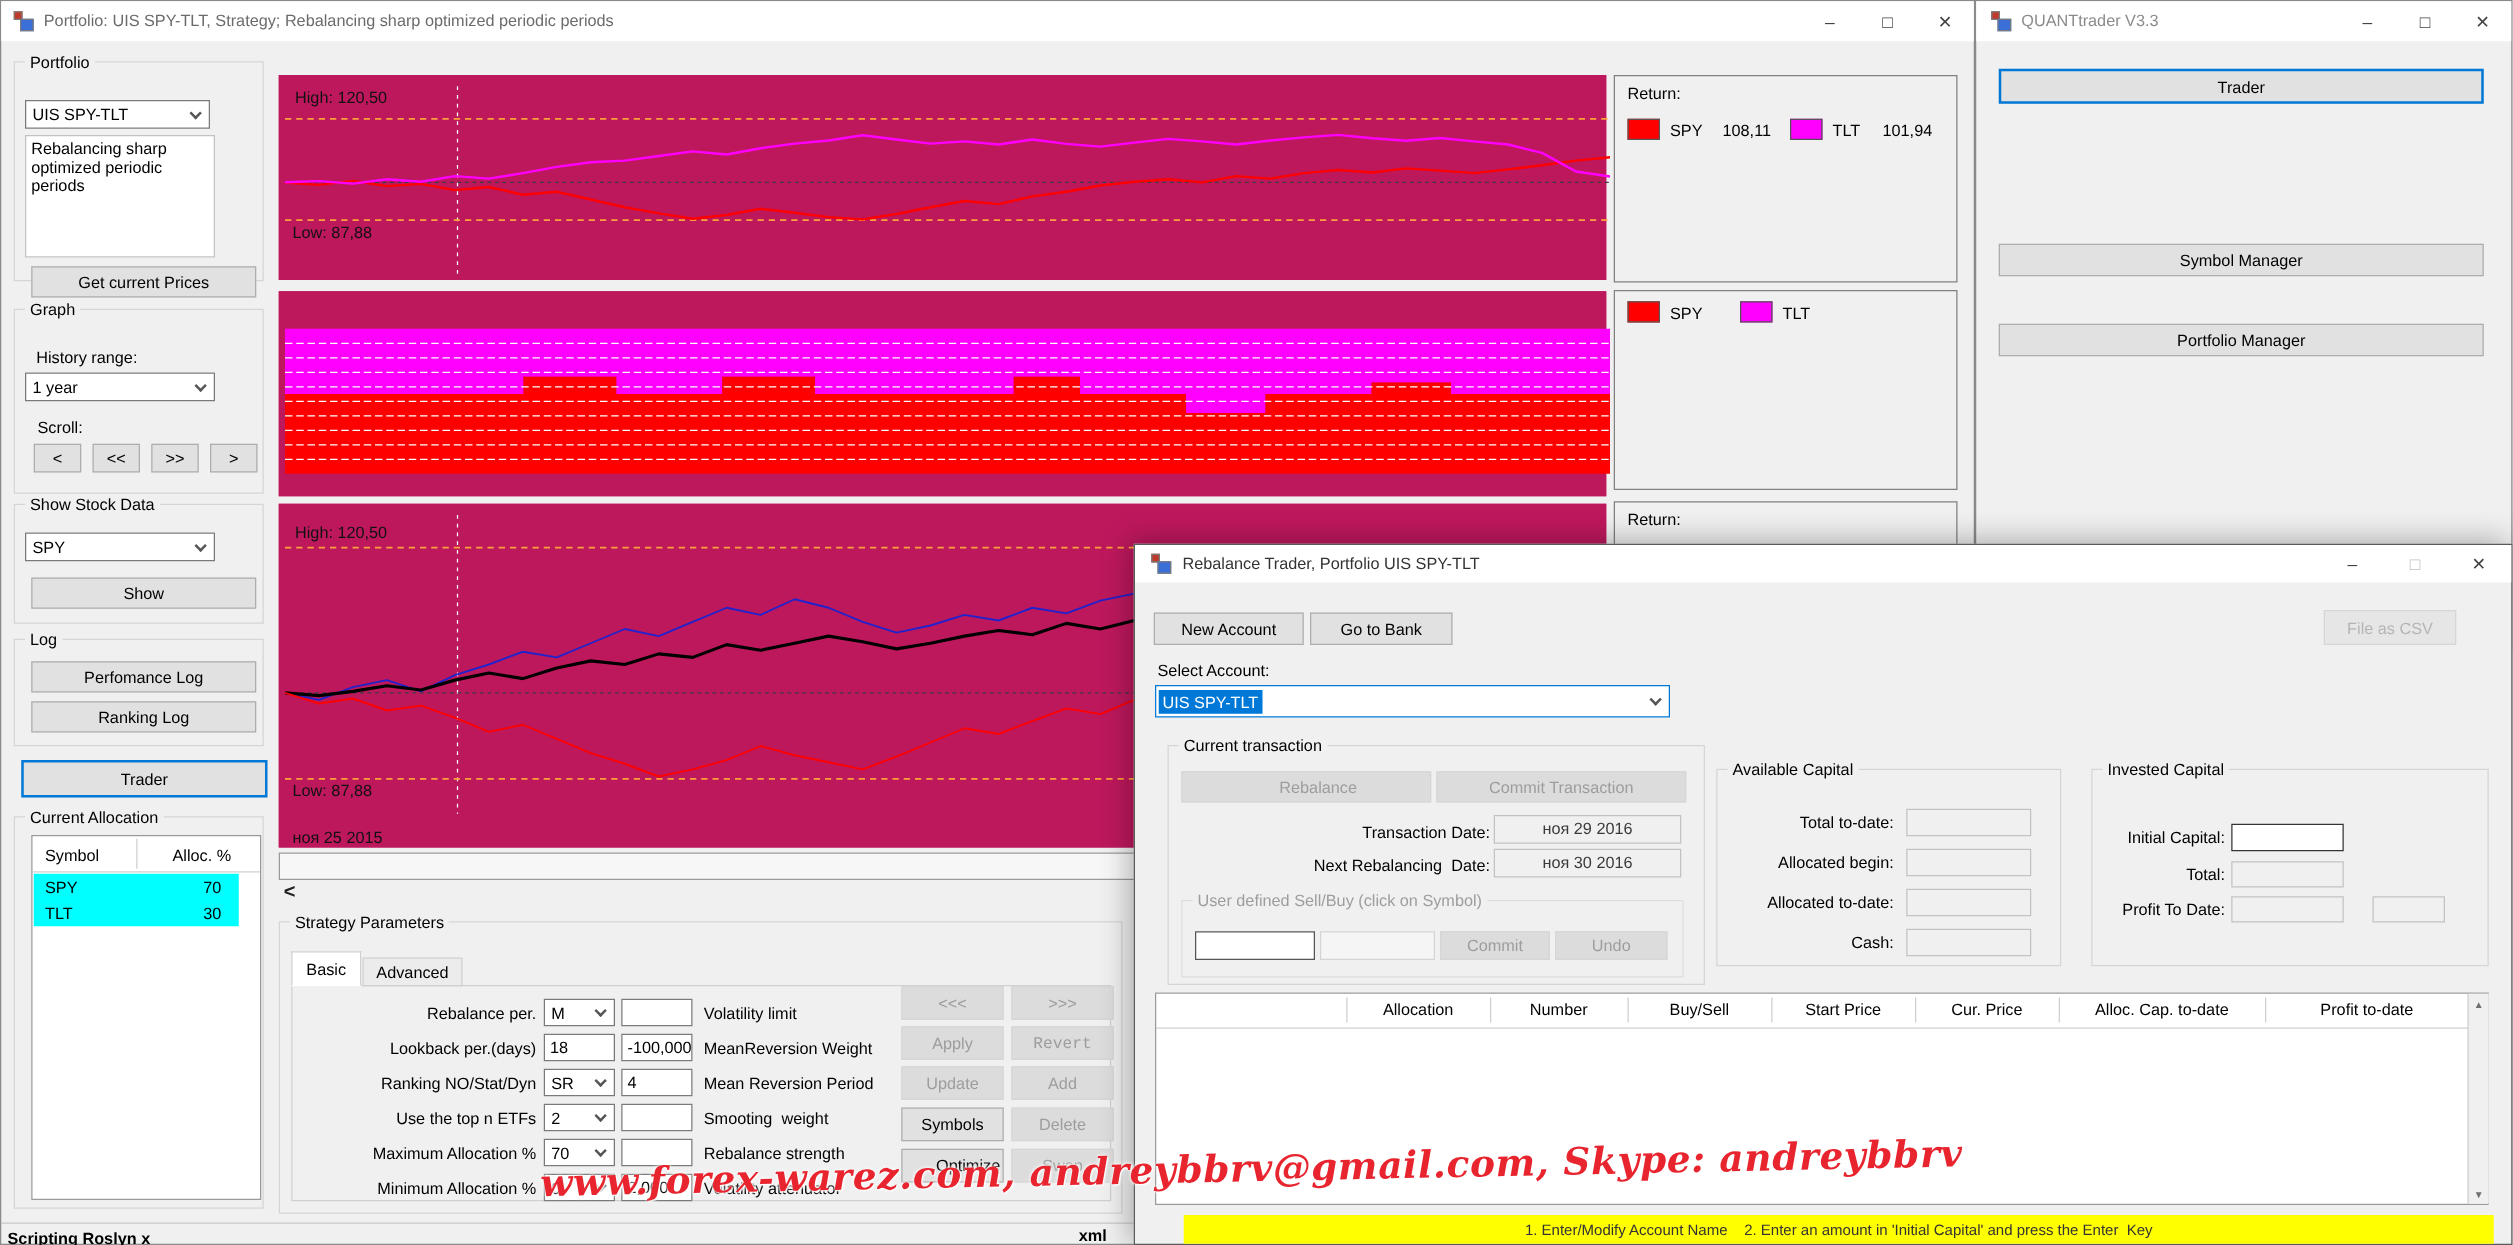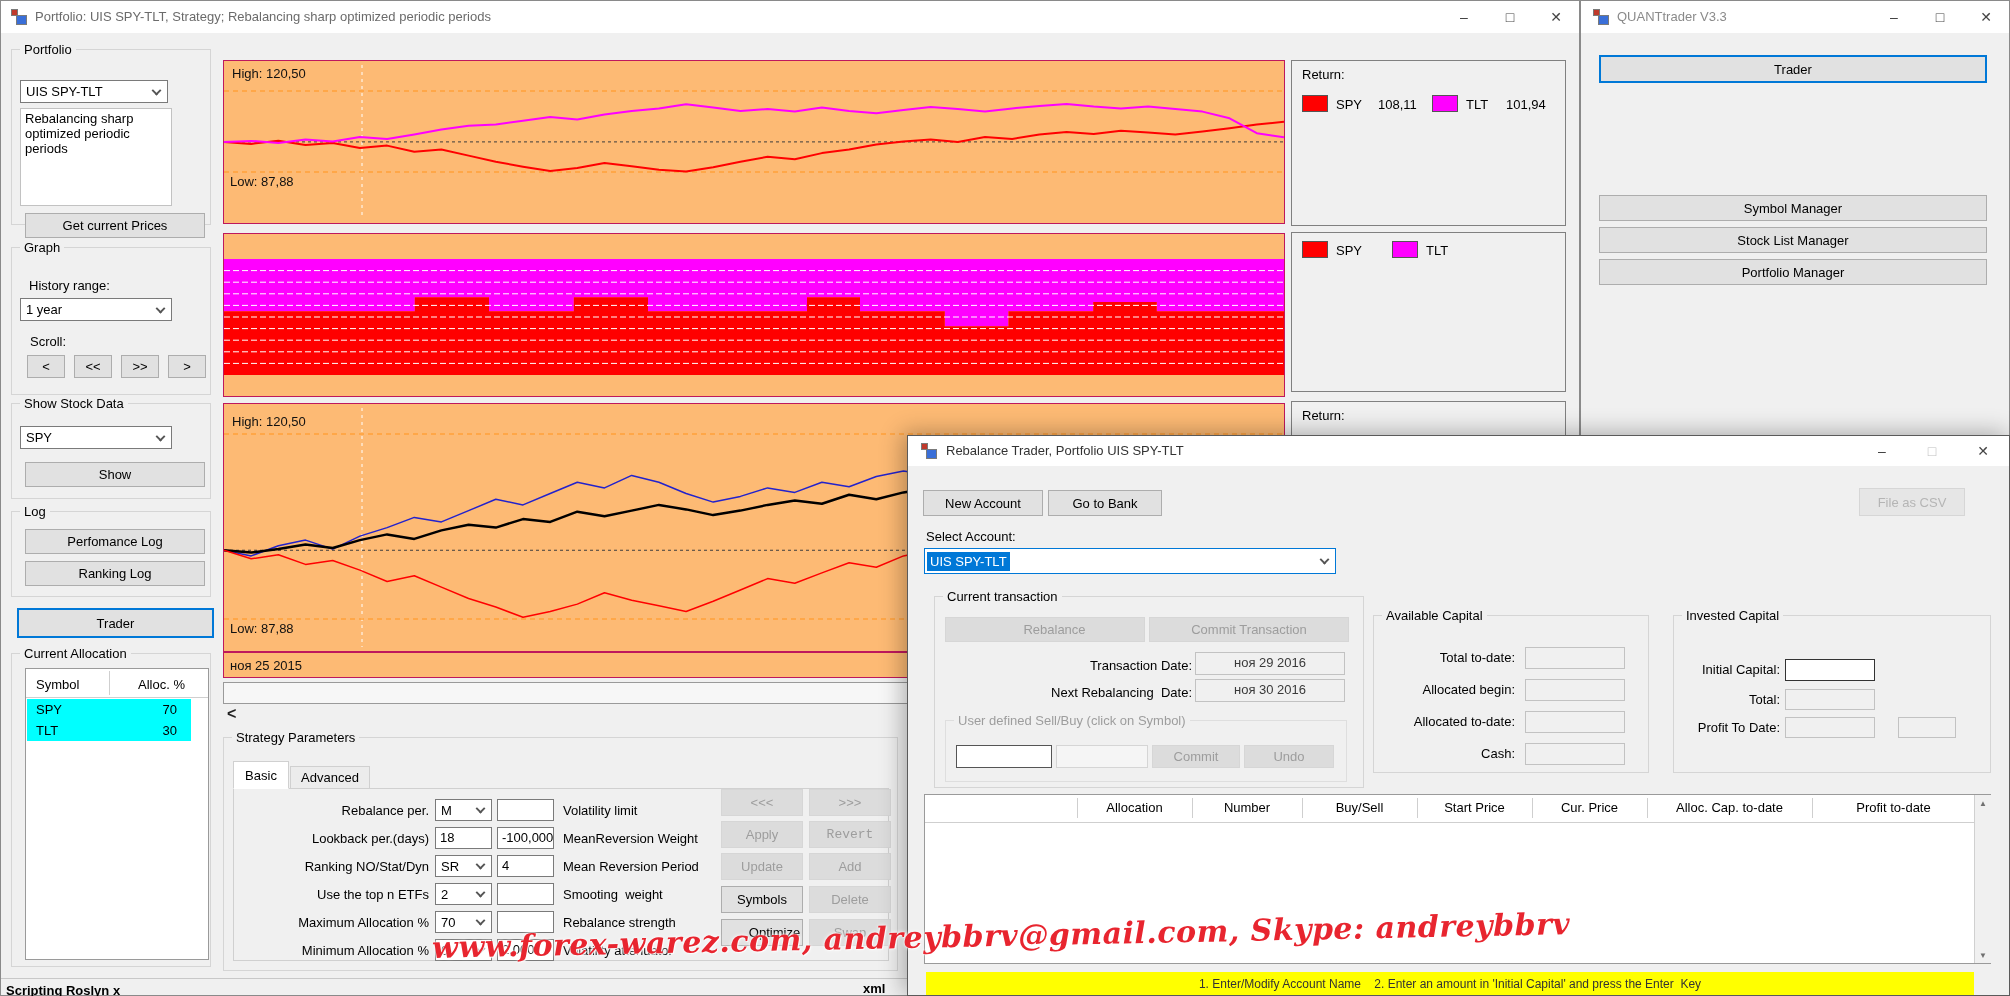--- a/index.html
+++ b/index.html
@@ -21,37 +21,37 @@
   .groupbox{position:absolute;border:1px solid #d5d5d5;}
   .gb-label{position:absolute;top:-8px;left:8px;background:#f0f0f0;padding:0 4px;font-size:13px;line-height:15px;white-space:nowrap;}
   .gb-label.dis{color:#9d9d9d;}
   .combo{position:absolute;background:#fff;border:1px solid #7a7a7a;display:flex;align-items:center;padding-left:5px;font-size:13px;white-space:nowrap;}
   .chev{position:absolute;right:7px;top:50%;width:7px;height:7px;border-right:2px solid #555;border-bottom:2px solid #555;transform:translateY(-70%) rotate(45deg);}
   .field{position:absolute;background:#fff;border:1px solid #7a7a7a;font-size:13px;padding:2px 4px;white-space:nowrap;overflow:hidden;}
   .field.ro{background:#f0f0f0;border-color:#c2c2c2;color:#3a3a3a;}
   .lbl{position:absolute;font-size:13px;white-space:nowrap;}
   .lbl.r{text-align:right;}
   .pre{white-space:pre;}
-  .chartbox{position:absolute;background:#fdba74;border:1px solid #be185d;}
+  .chartbox{position:absolute;background:#be185d;border:5px solid #be185d;}
   .chart-lbl{position:absolute;font-size:13px;color:#111;background:transparent;z-index:3;}
   .legendbox{position:absolute;background:#f0f0f0;border:1px solid #808080;}
   .swatch{position:absolute;width:26px;height:17px;border:1px solid #555;}
   .tab{position:absolute;border:1px solid #d0d0d0;display:flex;align-items:center;justify-content:center;font-size:13px;}
   .tab.active{background:#fff;border-bottom:1px solid #fff;z-index:2;}
   .tab.inactive{background:#ececec;}
   .watermark{position:absolute;z-index:99;font-family:"DejaVu Serif",serif;font-style:italic;font-weight:bold;
     font-size:30px;color:#e8252f;letter-spacing:.5px;white-space:nowrap;
     text-shadow:0 0 4px rgba(255,255,255,.95),0 0 2px rgba(255,255,255,.9),1px 1px 0 rgba(255,255,255,.7);
     transform:rotate(-1.2deg);}
   .gridtable{position:absolute;background:#fff;border:1px solid #9a9a9a;}
   .hdr-div{position:absolute;top:3px;width:1px;height:20px;background:#cfcfcf;}
   .hdr-cell{position:absolute;top:5px;font-size:13px;text-align:center;white-space:nowrap;}
   .scrollbar{position:absolute;background:#f0f0f0;border-left:1px solid #d0d0d0;}
   .sb-arrow{position:absolute;left:0;width:16px;height:16px;display:flex;align-items:center;justify-content:center;font-size:8px;color:#707070;}
-  .statusyellow{position:absolute;background:#ffff00;display:flex;align-items:center;justify-content:center;font-size:12px;color:#333;}
+  .statusyellow{position:absolute;background:#ffff00;display:flex;align-items:center;justify-content:center;font-size:12px;color:#333;margin-left:21px;}
 </style>
 </head>
 <body>
 
 <div class="win" style="left:0;top:0;width:1580px;height:996px;">
   <div class="titlebar">
     <span class="tb-icon" style="left:10px;">
         <span class="ia"></span>
         <span class="ib"></span>
       </span>
@@ -268,21 +268,20 @@
       </span>
     <span class="tb-title" style="left:36px;color:#8a8a8a;">QUANTtrader V3.3</span>
     <div class="tb-btns">
       <div class="tb-btn">–</div>
       <div class="tb-btn">□</div>
       <div class="tb-btn">✕</div>
     </div>
   </div>
   <div class="btn focused" style="left:18px;top:54px;width:388px;height:28px;">Trader</div>
   <div class="btn" style="left:18px;top:194px;width:388px;height:26px;">Symbol Manager</div>
-  <div class="btn" style="left:18px;top:226px;width:388px;height:26px;">Stock List Manager</div>
   <div class="btn" style="left:18px;top:258px;width:388px;height:26px;">Portfolio Manager</div>
 </div>
 
 <div class="win" style="left:907px;top:435px;width:1103px;height:561px;z-index:30;border-color:#5a5a5a;box-shadow:-4px -2px 22px rgba(0,0,0,.30);">
   <div class="titlebar" style="height:30px;">
     <span class="tb-icon" style="left:13px;top:7px;">
         <span class="ia"></span>
         <span class="ib"></span>
       </span>
     <span class="tb-title" style="left:38px;top:7px;color:#333;">Rebalance Trader, Portfolio UIS SPY-TLT</span>

